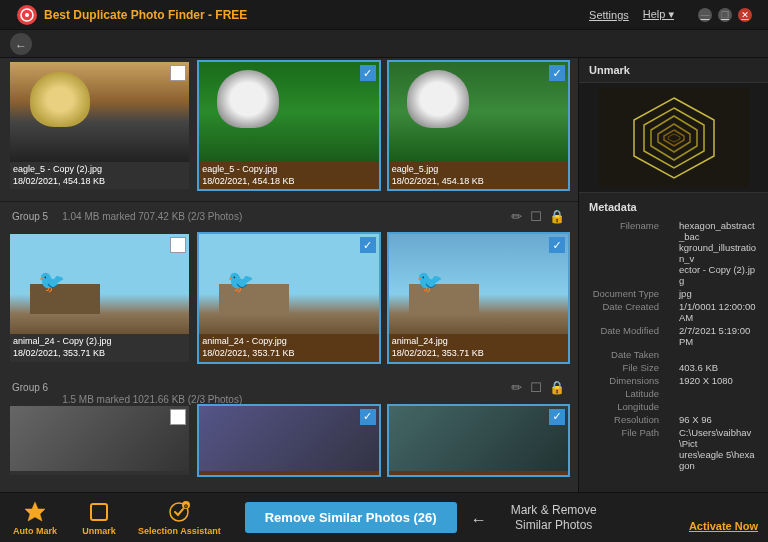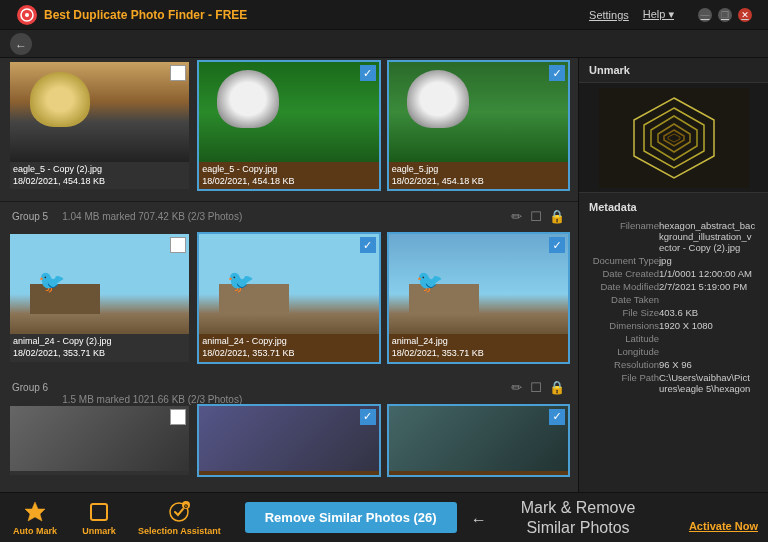--- a/index.html
+++ b/index.html
@@ -338,21 +338,21 @@
     #metadata-section::-webkit-scrollbar-thumb { background: #555; }
     #metadata-title {
       padding: 2px 10px 6px 10px;
       font-size: 11px;
       color: #ddd;
       font-weight: bold;
     }
     .meta-row {
       display: flex;
       padding: 1px 10px;
-      gap: 0;
+      gap: 20px;
     }
     .meta-key {
       color: #888;
       font-size: 9.5px;
       text-align: right;
       width: 70px;
       flex-shrink: 0;
     }
     .meta-val {
       color: #ccc;
@@ -400,23 +400,23 @@
       font-size: 13px;
       font-weight: bold;
       cursor: pointer;
       border-radius: 3px;
       margin-left: 10px;
     }
     #mark-remove-hint {
       display: flex;
       flex-direction: column;
       align-items: center;
-      font-size: 16px;
+      font-size: 12px;
       color: #ccc;
-      margin-left: 16px;
+      margin-left: 6px;
     }
     #mark-remove-hint span {
       line-height: 1.2;
     }
     #arrow-hint {
       font-size: 16px;
       color: #ccc;
       margin-right: 4px;
     }
     #activate-now {

